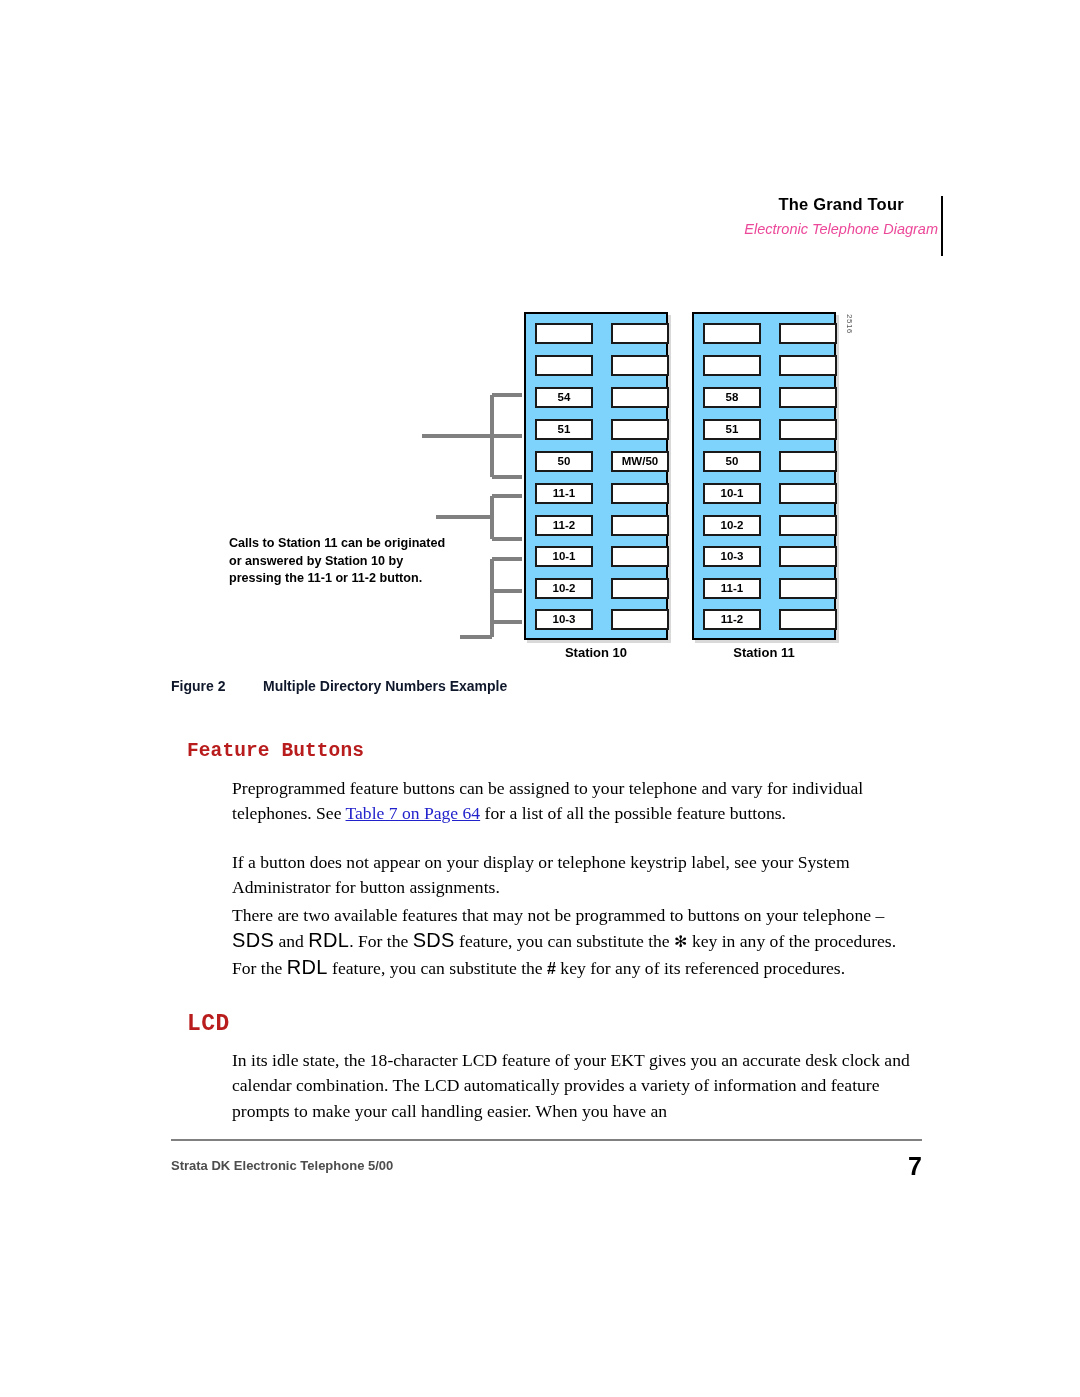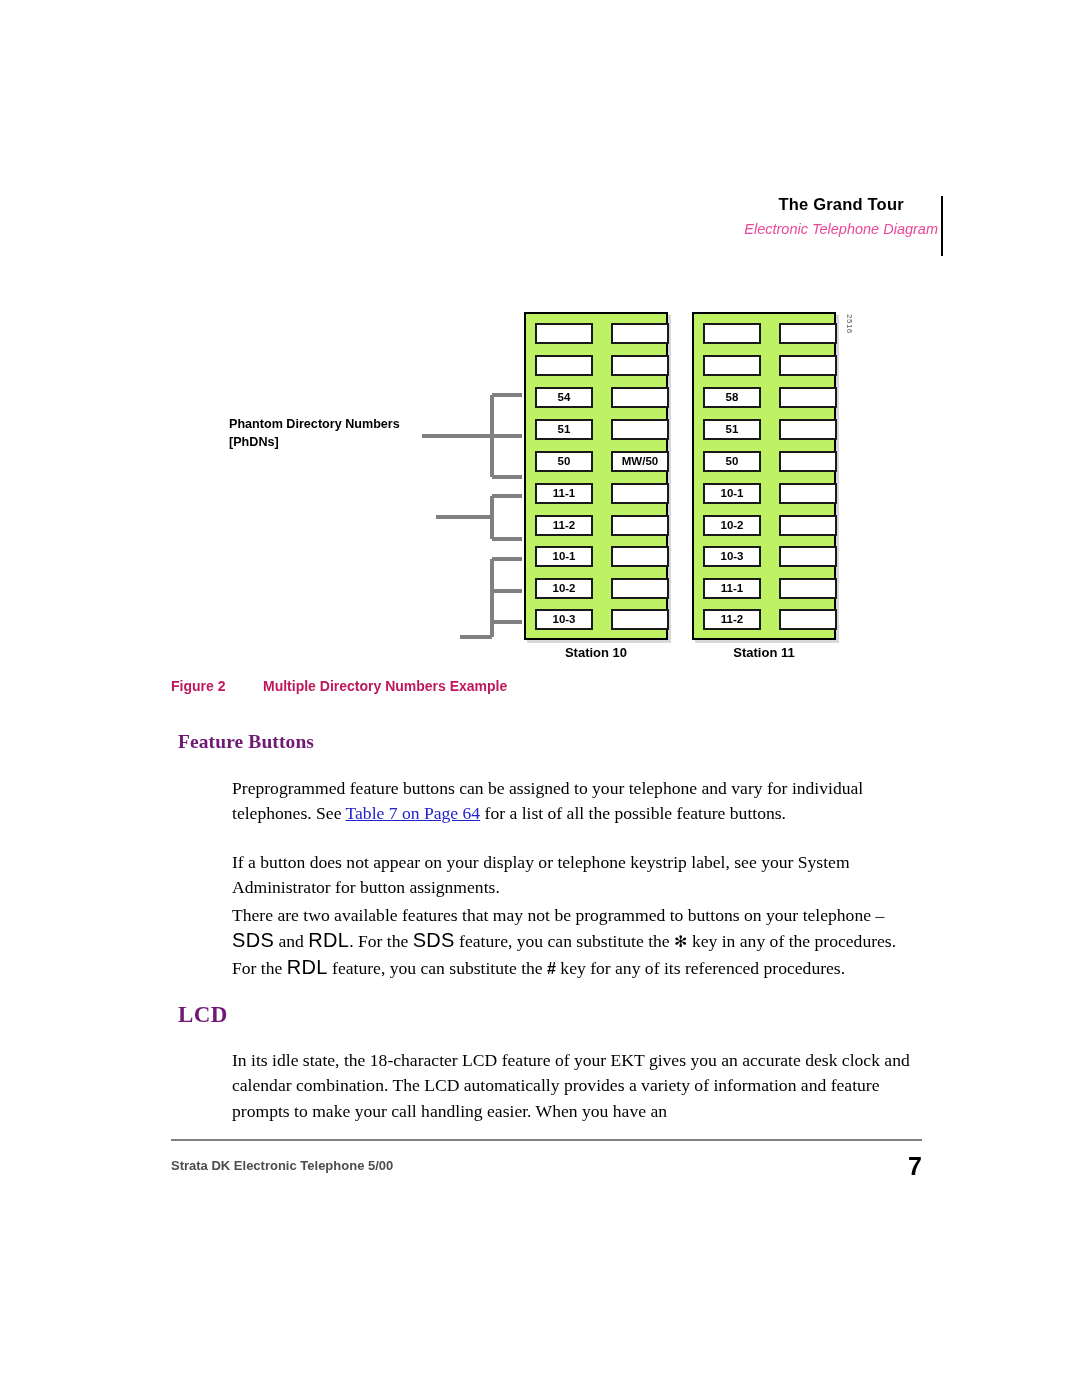--- a/index.html
+++ b/index.html
@@ -55,21 +55,21 @@
     position: absolute;
     top: 300px;
     left: 0;
     width: 1080px;
     height: 400px;
   }
 
   
   .phone {
     position: absolute;
-    background: #bef264;
+    background: #7dd3fc;
     border: 2.5px solid #000000;
     box-sizing: border-box;
     box-shadow: 3px 3px 0 0 #d9d9d9;
   }
   #phone-10 { left: 524px; top: 12px; width: 144px; height: 328px; }
   #phone-11 { left: 692px; top: 12px; width: 144px; height: 328px; }
 
   .key {
     position: absolute;
     width: 58px;
@@ -135,32 +135,32 @@
   }
 
   
   .fig-caption {
     position: absolute;
     top: 678px;
     left: 171px;
     font-family: "Liberation Sans", "DejaVu Sans", sans-serif;
     font-weight: bold;
     font-size: 14px;
-    color: #be185d;
+    color: #0f172a;
   }
   .fig-caption .fig-num { display: inline-block; width: 92px; }
 
   
   h2.section-head {
     position: absolute;
-    margin: 7px;
+    margin: 16px;
     left: 171px;
-    font-family: Liberation Serif, serif;
-    font-weight: bold;
-    color: #701a75;
+    font-family: Liberation Mono, monospace;
+    font-weight: bold;
+    color: #b91c1c;
   }
   #head-feature-buttons { top: 724px; font-size: 19.5px; letter-spacing: .1px; }
   #head-lcd { top: 995px; font-size: 23px; letter-spacing: .4px; }
 
   
   .para {
     position: absolute;
     left: 232px;
     width: 690px;
     font-family: "Liberation Serif", "DejaVu Serif", serif;
@@ -243,22 +243,23 @@
       <path d="M 492 239 L 522 239"></path>
 
       <path d="M 460 337 L 492 337"></path>
       <path d="M 492 259 L 522 259"></path>
       <path d="M 492 259 L 492 337"></path>
       <path d="M 492 291 L 522 291"></path>
       <path d="M 492 322 L 522 322"></path>
     </g>
   </svg>
 
-  <div class="callout" id="callout-phdn">Phantom Directory Numbers
-[PhDNs]</div>
+  <div class="callout" id="callout-note">Calls to Station 11 can be originated
+or answered by Station 10 by
+pressing the 11-1 or 11-2 button.</div>
 
   <div class="phone" id="phone-10">
     <div class="key col-l" style="top:9px"></div>
     <div class="key col-l" style="top:41px"></div>
     <div class="key col-l" style="top:73px">54</div>
     <div class="key col-l" style="top:105px">51</div>
     <div class="key col-l" style="top:137px">50</div>
     <div class="key col-l" style="top:169px">11-1</div>
     <div class="key col-l" style="top:201px">11-2</div>
     <div class="key col-l" style="top:232px">10-1</div>

